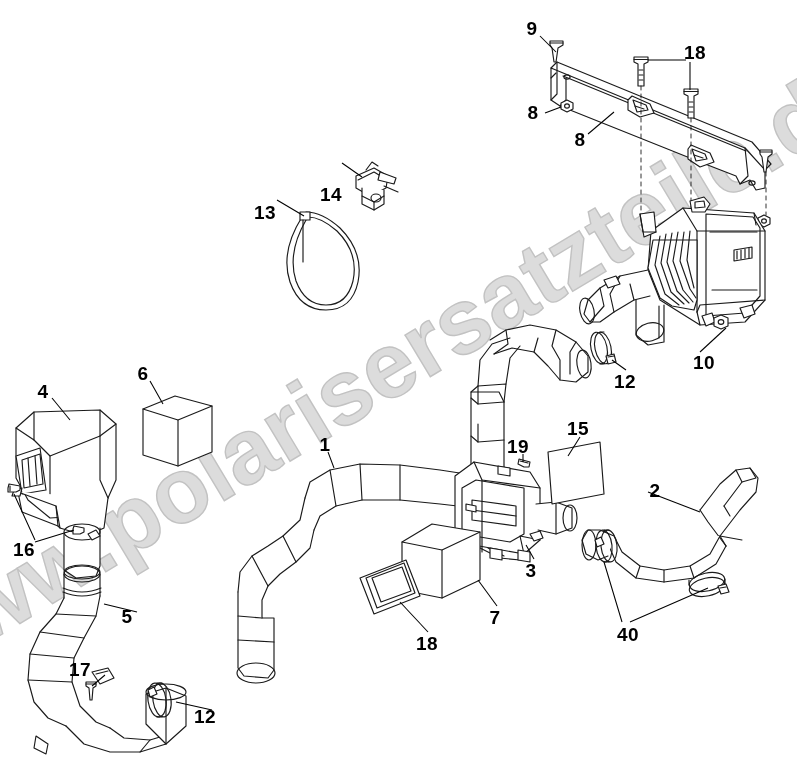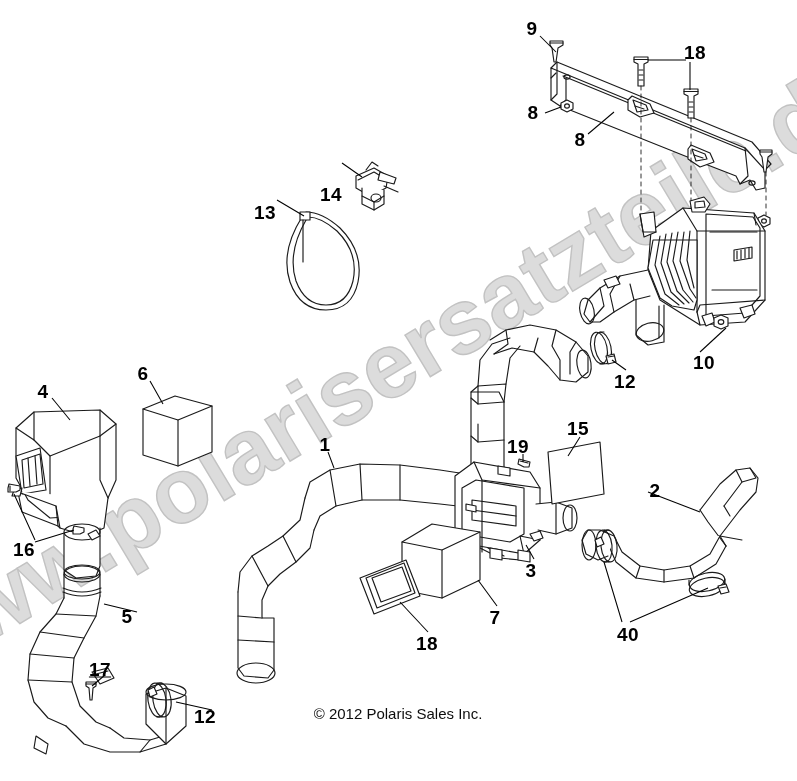--- a/index.html
+++ b/index.html
@@ -383,37 +383,36 @@
     <path d="M523 454 L523 462"></path>
     <path d="M534 559 L526 545"></path>
     <path d="M497 606 L478 580"></path>
     <path d="M428 632 L400 602"></path>
     <path d="M580 437 L568 456"></path>
     <path d="M648 492 L700 512"></path>
     <path d="M622 622 L604 562 M630 622 L708 588"></path>
     <path d="M212 710 L176 702"></path>
   </svg>
 
-  <div id="copy">© 2012 Polaris Sales Inc.</div>
 
 <div class="lbl" style="left: 325px; top: 444px;">1</div>
     <div class="lbl" style="left: 655px; top: 490px;">2</div>
     <div class="lbl" style="left: 531px; top: 570px;">3</div>
     <div class="lbl" style="left: 43px; top: 391px;">4</div>
     <div class="lbl" style="left: 127px; top: 616px;">5</div>
     <div class="lbl" style="left: 143px; top: 373px;">6</div>
     <div class="lbl" style="left: 495px; top: 617px;">7</div>
     <div class="lbl" style="left: 580px; top: 139px;">8</div>
     <div class="lbl" style="left: 532px; top: 28px;">9</div>
     <div class="lbl" style="left: 704px; top: 362px;">10</div>
     <div class="lbl" style="left: 533px; top: 112px;">8</div>
     <div class="lbl" style="left: 625px; top: 381px;">12</div>
     <div class="lbl" style="left: 265px; top: 212px;">13</div>
     <div class="lbl" style="left: 331px; top: 158px; margin-top: 36px;">14</div>
     <div class="lbl" style="left: 578px; top: 428px; text-align: right;">15</div>
     <div class="lbl" style="left: 24px; top: 549px;">16</div>
-    <div class="lbl" style="left: 100px; top: 669px; text-decoration: underline;">17</div>
+    <div class="lbl" style="left: 80px; top: 669px;">17</div>
     <div class="lbl" style="left: 427px; top: 643px;">18</div>
     <div class="lbl" style="left: 518px; top: 446px; text-align: center;">19</div>
     <div class="lbl" style="left: 628px; top: 634px;">40</div>
     <div class="lbl" style="left: 695px; top: 52px;">18</div>
     <div class="lbl" style="left: 205px; top: 716px;">12</div>
   </div>
 
 </body></html>

